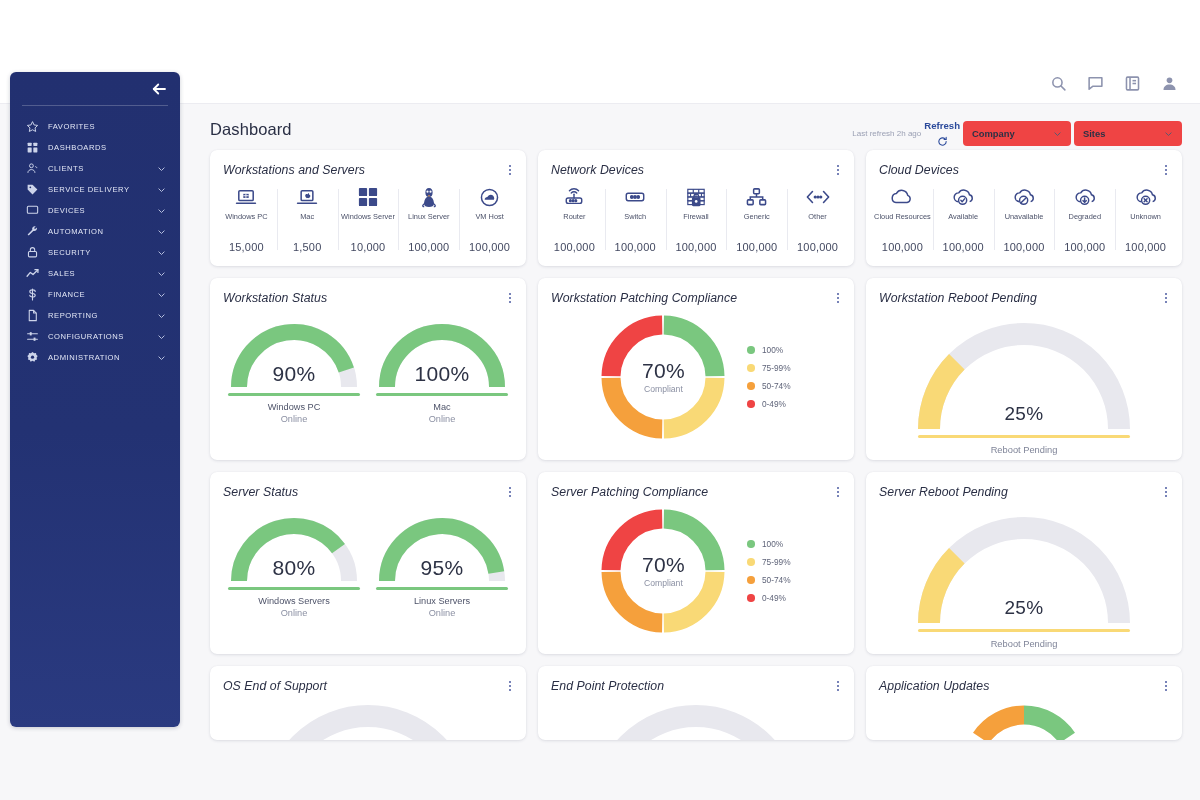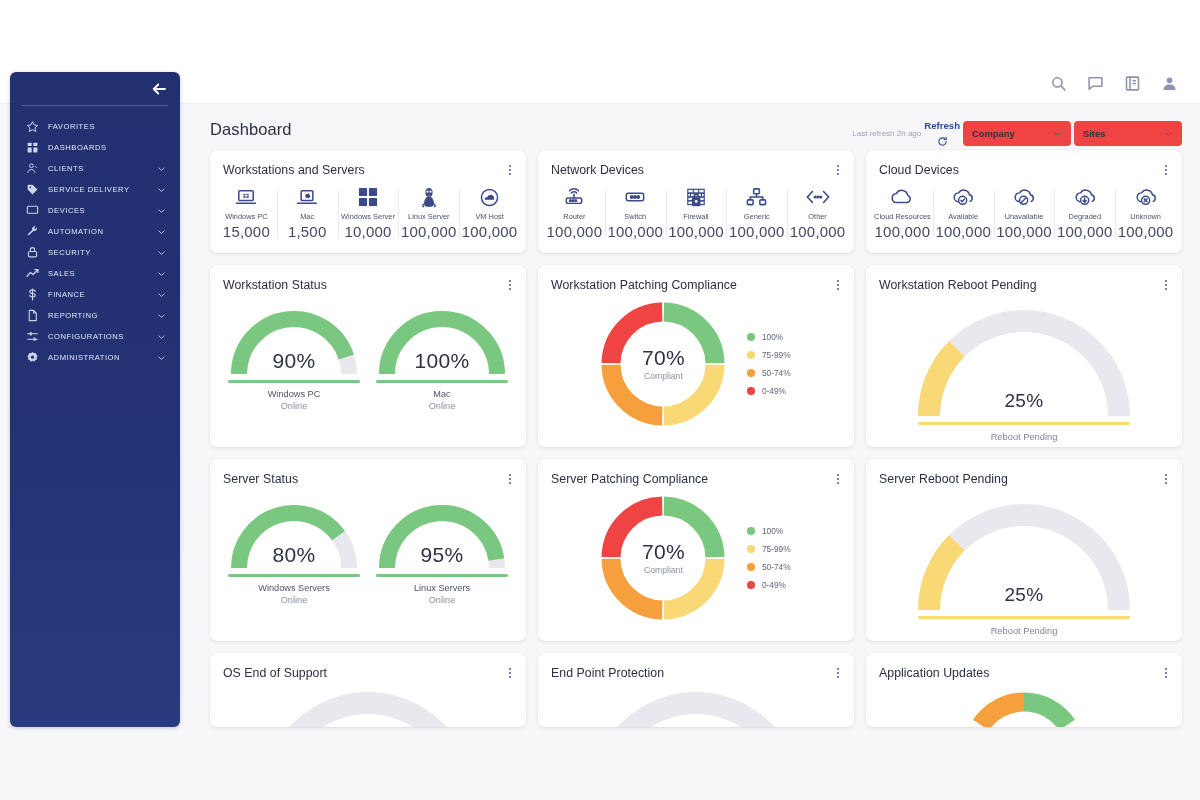--- a/index.html
+++ b/index.html
@@ -85,42 +85,42 @@
   
   .grid {
     display: grid; grid-template-columns: repeat(3, 316px); gap: 12px;
     padding: 0 18px 0 20px;
   }
   .card {
     background: #ffffff; border-radius: 7px;
     box-shadow: 0 1px 3px rgba(45,50,80,.12), 0 0 1px rgba(45,50,80,.08);
     position: relative; overflow: hidden;
   }
-  .card-h { position: relative; padding: 13px 16px 0 13px; }
+  .card-h { position: relative; padding: 13px 16px 0 13px; font-style: italic; }
   .card-title { font-size: 12.3px; color: #2a2f45; font-weight: 400; letter-spacing: .05px; }
   .kebab {
     position: absolute; right: 10px; top: 13px; width: 12px; height: 14px;
     display: flex; flex-direction: column; align-items: center; justify-content: center; gap: 2px;
     cursor: pointer;
   }
   .kebab i { width: 2px; height: 2px; border-radius: 50%; background: #4b5aa0; display: block; }
 
   
   .metric-row { display: flex; padding: 9px 6px 13px 6px; }
   .metric {
     flex: 1 1 0; text-align: center; position: relative; padding: 0 2px;
   }
   .metric + .metric::before {
     content: ""; position: absolute; left: 0; top: 3px; bottom: 3px;
     width: 1px; background: #e9eaf0;
   }
   .metric .micon { height: 22px; display: flex; align-items: center; justify-content: center; color: #3c4a8a; }
   .metric .micon svg { display: block; }
   .metric .mlabel { font-size: 7.4px; color: #4a5068; margin-top: 4px; white-space: nowrap; }
-  .metric .mval { font-size: 15px; color: #434961; margin-top: 2px; letter-spacing: .2px; }
+  .metric .mval { font-size: 11px; color: #434961; margin-top: 20px; letter-spacing: .2px; }
 
   
   .gauge-body { display: flex; justify-content: space-around; align-items: flex-end; padding: 16px 10px 14px 10px; }
   .gauge-unit { text-align: center; }
   .gauge-wrap { position: relative; }
   .gauge-wrap svg { display: block; }
   .gauge-val {
     position: absolute; left: 0; right: 0; bottom: 4px;
     text-align: center; font-size: 21px; color: #2d3245; font-weight: 400; letter-spacing: .3px;
   }

